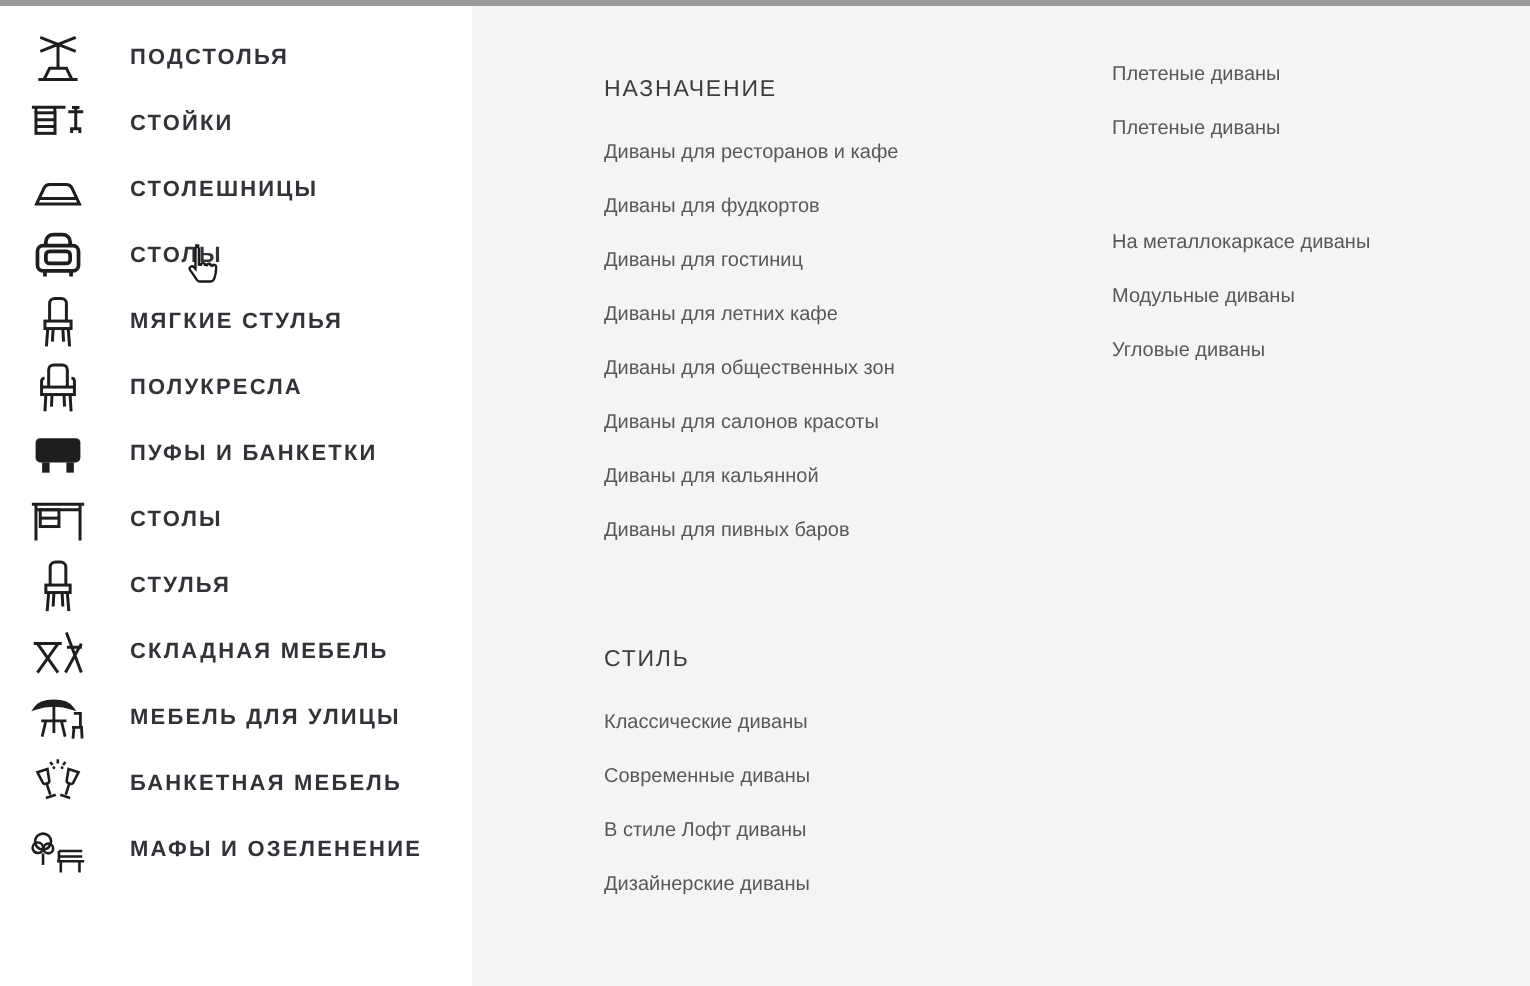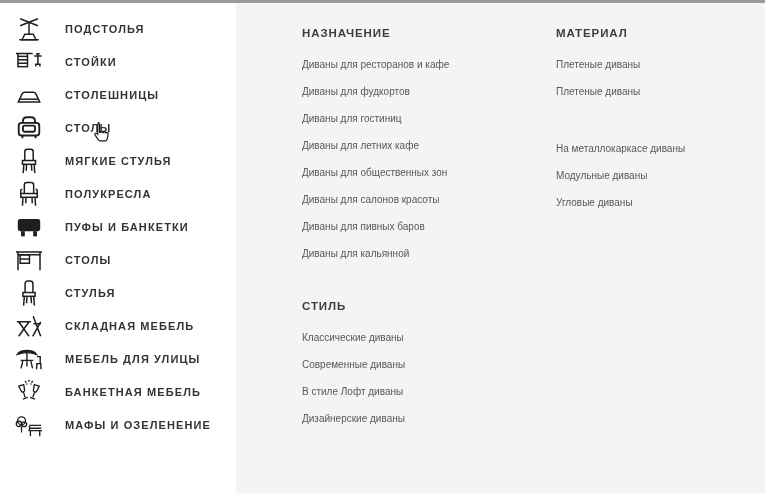--- a/index.html
+++ b/index.html
@@ -33,22 +33,22 @@
 
   
   .panel {
     position:absolute; top:3px; left:236px; right:0; bottom:0;
     background:#f4f4f4; padding:24px 0 0 66px; display:flex;
   }
   .mcol { display:flex; flex-direction:column; }
   .mcol.c1 { width:254px; flex:none; }
   .msection:not(:first-child) { margin-top:30px; }
   .mhead {
-    font-size:11.5px; font-weight:bold; letter-spacing:.9px;
-    color:#3b3d40; margin-bottom:15px;
+    font-size:11.5px; font-weight:normal; letter-spacing:.9px;
+    color:#3b3d40; margin-bottom:15px;margin-top:12px;
   }
   .mlink {
     display:block; font-size:10px; line-height:22px; color:#56585b;
     margin-bottom:5px; text-decoration:none; cursor:pointer; font-weight:500;
   }
   .c1 .mlink { max-width:192px; }
 
   
   .cursor { position:absolute; left:88px; top:121px; z-index:10; pointer-events:none; }
 </style>
@@ -220,35 +220,34 @@
 
   <div class="mcol c1">
     <div class="msection">
       <div class="mhead">НАЗНАЧЕНИЕ</div>
       <a class="mlink">Диваны для ресторанов и кафе</a>
       <a class="mlink">Диваны для фудкортов</a>
       <a class="mlink">Диваны для гостиниц</a>
       <a class="mlink">Диваны для летних кафе</a>
       <a class="mlink">Диваны для общественных зон</a>
       <a class="mlink">Диваны для салонов красоты</a>
+      <a class="mlink">Диваны для кальянной</a>
       <a class="mlink">Диваны для пивных баров</a>
-      <a class="mlink">Диваны для кальянной</a>
     </div>
     <div class="msection">
       <div class="mhead">СТИЛЬ</div>
       <a class="mlink">Классические диваны</a>
       <a class="mlink">Современные диваны</a>
       <a class="mlink">В стиле Лофт диваны</a>
       <a class="mlink">Дизайнерские диваны</a>
     </div>
   </div>
 
   <div class="mcol c2">
     <div class="msection">
-      <div class="mhead">МАТЕРИАЛ</div>
       <a class="mlink">Плетеные диваны</a>
       <a class="mlink">Плетеные диваны</a>
     </div>
     <div class="msection">
       <a class="mlink">На металлокаркасе диваны</a>
       <a class="mlink">Модульные диваны</a>
       <a class="mlink">Угловые диваны</a>
     </div>
   </div>
 

